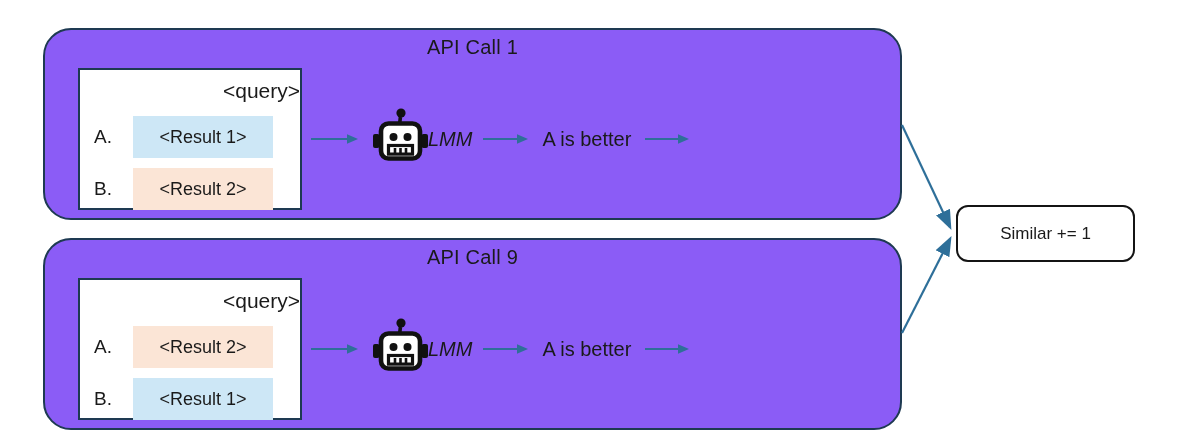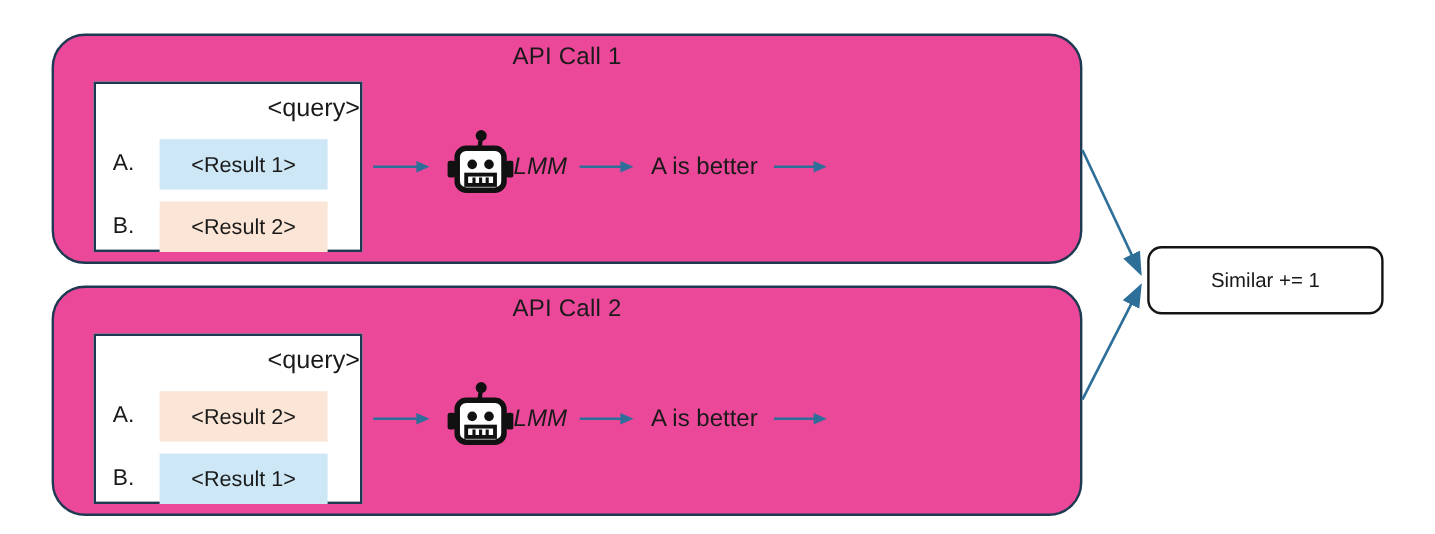--- a/index.html
+++ b/index.html
@@ -1,21 +1,21 @@
 <!DOCTYPE html>
 <html><head>
 <meta charset="utf-8">
 <style>
   * { margin:0; padding:0; box-sizing:border-box; }
   html,body { width:1196px; height:445px; background:#ffffff; overflow:hidden;
               font-family:"Liberation Sans", sans-serif; color:#1a1a1a; }
   .canvas { position:relative; width:1196px; height:445px; background:#fff; }
 
   .call-box { position:absolute; left:43px; width:859px; height:192px;
-              border:2px solid #1e3a52; border-radius:28px; background:#ec4899; }
+              border:2px solid #1e3a52; border-radius:28px; background:#8b5cf6; }
   .call-box.first  { top:28px; }
   .call-box.second { top:238px; }
 
   .call-title { position:absolute; top:6px; left:0; width:100%; text-align:center;
                 font-size:20px; letter-spacing:0.2px; }
 
   .flow { position:absolute; left:33px; right:12px; top:36px; height:146px;
           display:flex; align-items:center; }
 
   .qbox { width:224px; height:142px; border:2px solid #1e3a52; background:#fff;
@@ -36,21 +36,21 @@
   .m13 { margin-left:13px; }
   .m14 { margin-left:14px; }
 
   .robot-block { flex:none; display:flex; flex-direction:row; align-items:center; }
   .lmm-label { font-style:italic; font-size:20px; margin-top:1px; }
 
   .verdict-text, .conclusion-text { flex:none; font-size:20px; white-space:nowrap; }
 
   .converge-svg { position:absolute; left:898px; top:112px; }
 
-  .similar-box { position:absolute; left:956px; top:205px; width:197px; height:57px;
+  .similar-box { position:absolute; left:956px; top:205px; width:179px; height:57px;
                  border:2.5px solid #141414; border-radius:12px; background:#fff;
                  display:flex; align-items:center; justify-content:center;
                  font-size:17px; }
 </style>
 </head>
 <body>
 
 <div class="canvas">
 
   <div class="call-box first">
@@ -100,21 +100,21 @@
 
       <svg class="h-arrow m13" width="45" height="14" viewBox="0 0 45 14">
         <line x1="1" y1="7" x2="35" y2="7" stroke="#2e6f99" stroke-width="2.2"></line>
         <polygon points="34,2.2 45,7 34,11.8" fill="#2e6f99"></polygon>
       </svg>
 
     </div>
   </div>
 
   <div class="call-box second">
-    <div class="call-title">API Call 2</div>
+    <div class="call-title">API Call 9</div>
     <div class="flow">
 
       <div class="qbox">
         <div class="qtitle">&lt;query&gt;</div>
         <div class="qrow rowA">
           <div class="qlabel">A.</div>
           <div class="qval hl-peach">&lt;Result 2&gt;</div>
         </div>
         <div class="qrow rowB">
           <div class="qlabel">B.</div>

